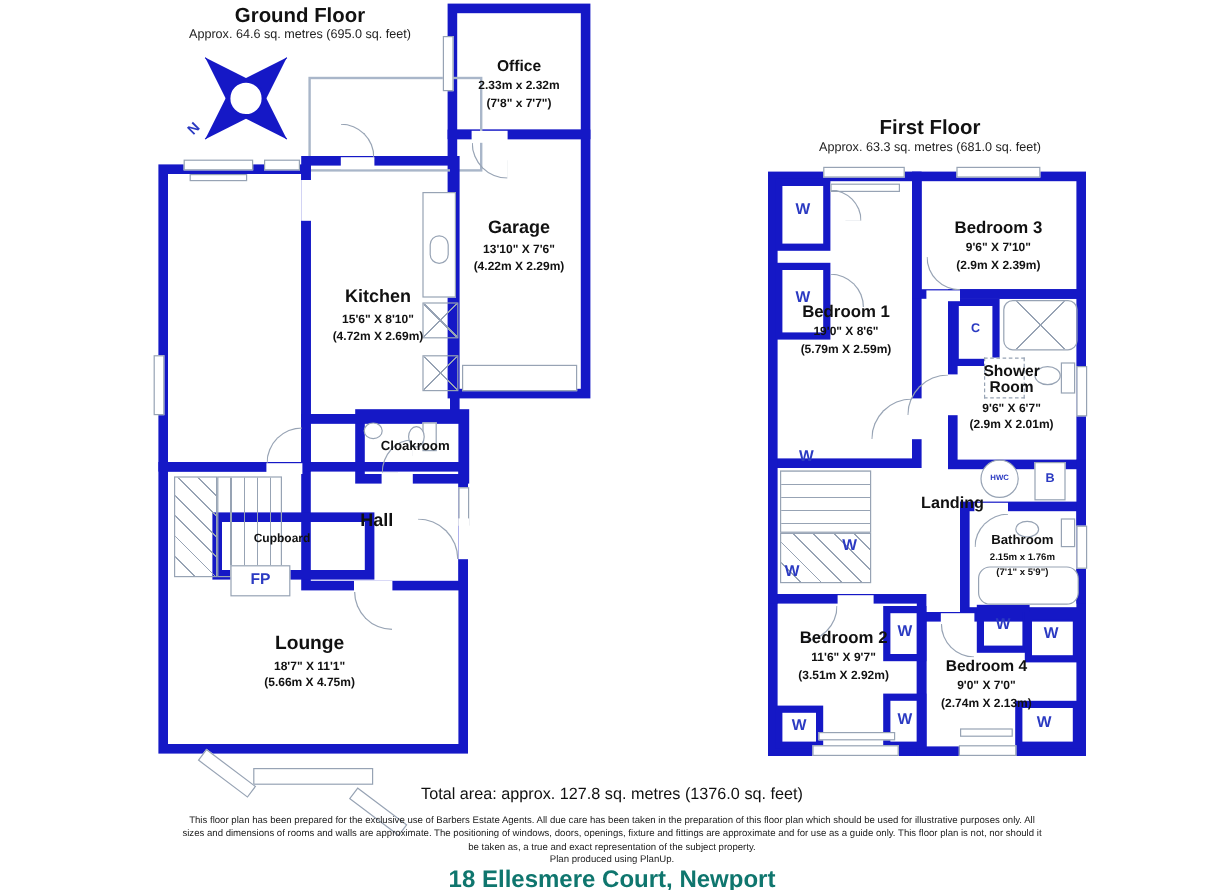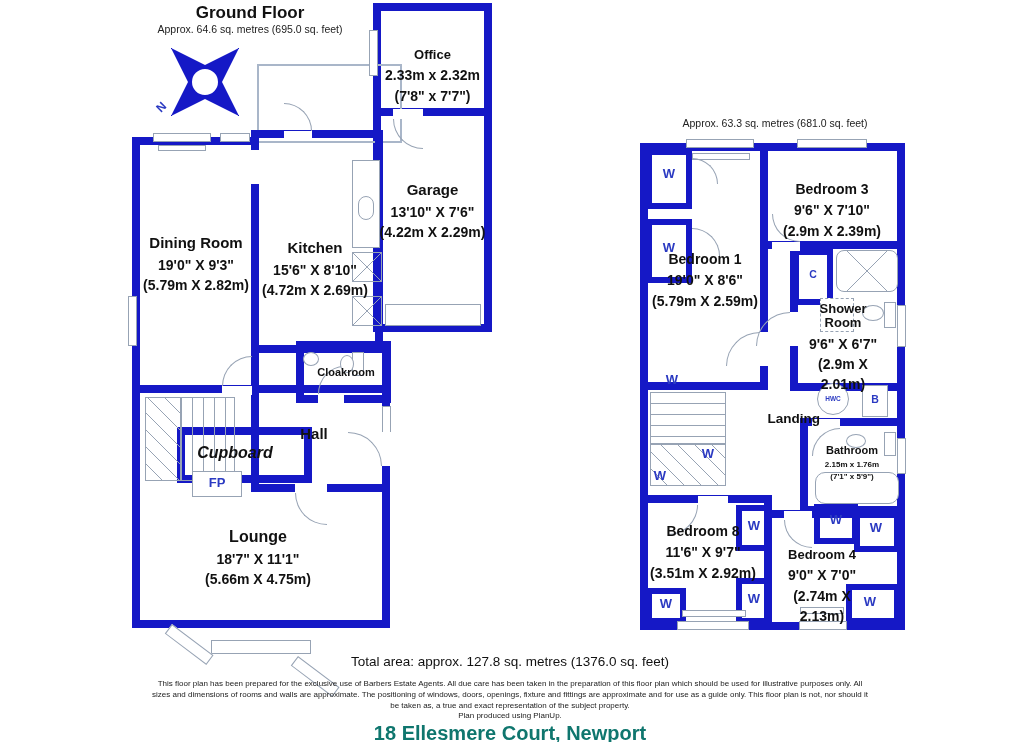--- a/index.html
+++ b/index.html
@@ -35,21 +35,21 @@
   .winder{position:absolute;box-sizing:border-box;border:1px solid var(--fix);
     background:repeating-linear-gradient(45deg, transparent 0 11px, var(--fix) 11px 12px);}
   .radiator{position:absolute;box-sizing:border-box;border:1px solid var(--fix);background:#fff;}
   .title{position:absolute;text-align:center;font-weight:bold;font-size:17px;color:#111;}
   .subtitle{position:absolute;text-align:center;font-size:10.5px;color:#222;}
   .room-label{position:absolute;text-align:center;color:#111;}
   .rname{font-weight:bold;font-size:14px;line-height:1.1;margin-bottom:3px;}
   .rname.big{font-size:16px;}
   .rname.med{font-size:13px;}
   .rname.small{font-size:11px;}
-  .rdim{font-weight:bold;font-size:14px;line-height:1.45;}
+  .rdim{font-weight:bold;font-size:10px;line-height:1.45;}
   .blue-lbl{position:absolute;color:var(--lbl);font-weight:bold;font-size:13px;text-align:center;}
   .blue-lbl.small{font-size:10.5px;}
   .blue-lbl.tiny{font-size:6.5px;}
   .footer-total{position:absolute;left:0;width:1020px;text-align:center;font-size:13.5px;color:#111;}
   .footer-disc{position:absolute;text-align:center;font-size:8px;line-height:1.4;color:#222;}
   .footer-addr{position:absolute;left:0;width:1020px;text-align:center;font-weight:bold;font-size:20px;color:#0f766e;}
 </style>
 </head>
 <body>
 
@@ -124,45 +124,41 @@
   <div class="room-label" style="left:374px;top:48px;width:117px;">
     <div class="rname med">Office</div>
     <div class="rdim">2.33m x 2.32m</div>
     <div class="rdim">(7'8" x 7'7")</div>
   </div>
   <div class="room-label" style="left:374px;top:182px;width:117px;">
     <div class="rname big" style="font-size:15px;">Garage</div>
     <div class="rdim">13'10" X 7'6"</div>
     <div class="rdim">(4.22m X 2.29m)</div>
   </div>
-  <div class="room-label" style="left:140px;top:235px;width:112px;">
-    <div class="rname big" style="font-size:15px;">Dining Room</div>
-    <div class="rdim">19'0" X 9'3"</div>
-    <div class="rdim">(5.79m X 2.82m)</div>
-  </div>
   <div class="room-label" style="left:255px;top:240px;width:120px;">
     <div class="rname big" style="font-size:15px;">Kitchen</div>
     <div class="rdim">15'6" X 8'10"</div>
     <div class="rdim">(4.72m X 2.69m)</div>
   </div>
   <div class="room-label" style="left:306px;top:366px;width:80px;">
     <div class="rname small">Cloakroom</div>
   </div>
   <div class="room-label" style="left:284px;top:426px;width:60px;">
     <div class="rname big" style="font-size:15px;">Hall</div>
   </div>
   <div class="room-label" style="left:190px;top:444px;width:90px;">
-    <div class="rname" style="font-size:16px;font-style:italic;">Cupboard</div>
+    <div class="rname" style="font-size:10px;">Cupboard</div>
   </div>
   <div class="room-label" style="left:178px;top:528px;width:160px;">
     <div class="rname big">Lounge</div>
     <div class="rdim">18'7" X 11'1"</div>
     <div class="rdim">(5.66m X 4.75m)</div>
   </div>
 
+  <div class="title" style="left:630px;top:97px;width:290px;">First Floor</div>
   <div class="subtitle" style="left:630px;top:117px;width:290px;">Approx. 63.3 sq. metres (681.0 sq. feet)</div>
 
   <div class="wall" style="left:640px;top:143px;width:128px;height:247px;"></div>
   <div class="wall" style="left:760px;top:143px;width:145px;height:106px;"></div>
   <div class="wall" style="left:790px;top:241px;width:115px;height:150px;"></div>
   <div class="wall" style="left:800px;top:418px;width:105px;height:96px;"></div>
   <div class="wall" style="left:640px;top:495px;width:132px;height:135px;"></div>
   <div class="wall" style="left:764px;top:510px;width:141px;height:120px;"></div>
   <div class="wall" style="left:640px;top:383px;width:265px;height:120px;border-width:8px;border-top:0;border-bottom:0;"></div>
 
@@ -234,21 +230,21 @@
   </div>
   <div class="room-label" style="left:738px;top:412px;width:82px;text-align:right;">
     <div class="rname med" style="font-size:13.5px;">Landing</div>
   </div>
   <div class="room-label" style="left:802px;top:444px;width:100px;">
     <div class="rname small">Bathroom</div>
     <div class="rdim" style="font-size:8px;">2.15m x 1.76m</div>
     <div class="rdim" style="font-size:8px;">(7'1" x 5'9")</div>
   </div>
   <div class="room-label" style="left:644px;top:524px;width:118px;">
-    <div class="rname">Bedroom 8</div>
+    <div class="rname">Bedroom 2</div>
     <div class="rdim">11'6" X 9'7"</div>
     <div class="rdim">(3.51m X 2.92m)</div>
   </div>
   <div class="room-label" style="left:770px;top:548px;width:104px;">
     <div class="rname med">Bedroom 4</div>
     <div class="rdim">9'0" X 7'0"</div>
     <div class="rdim">(2.74m X 2.13m)</div>
   </div>
 
   <div class="blue-lbl" style="left:650px;top:166px;width:38px;">W</div>

